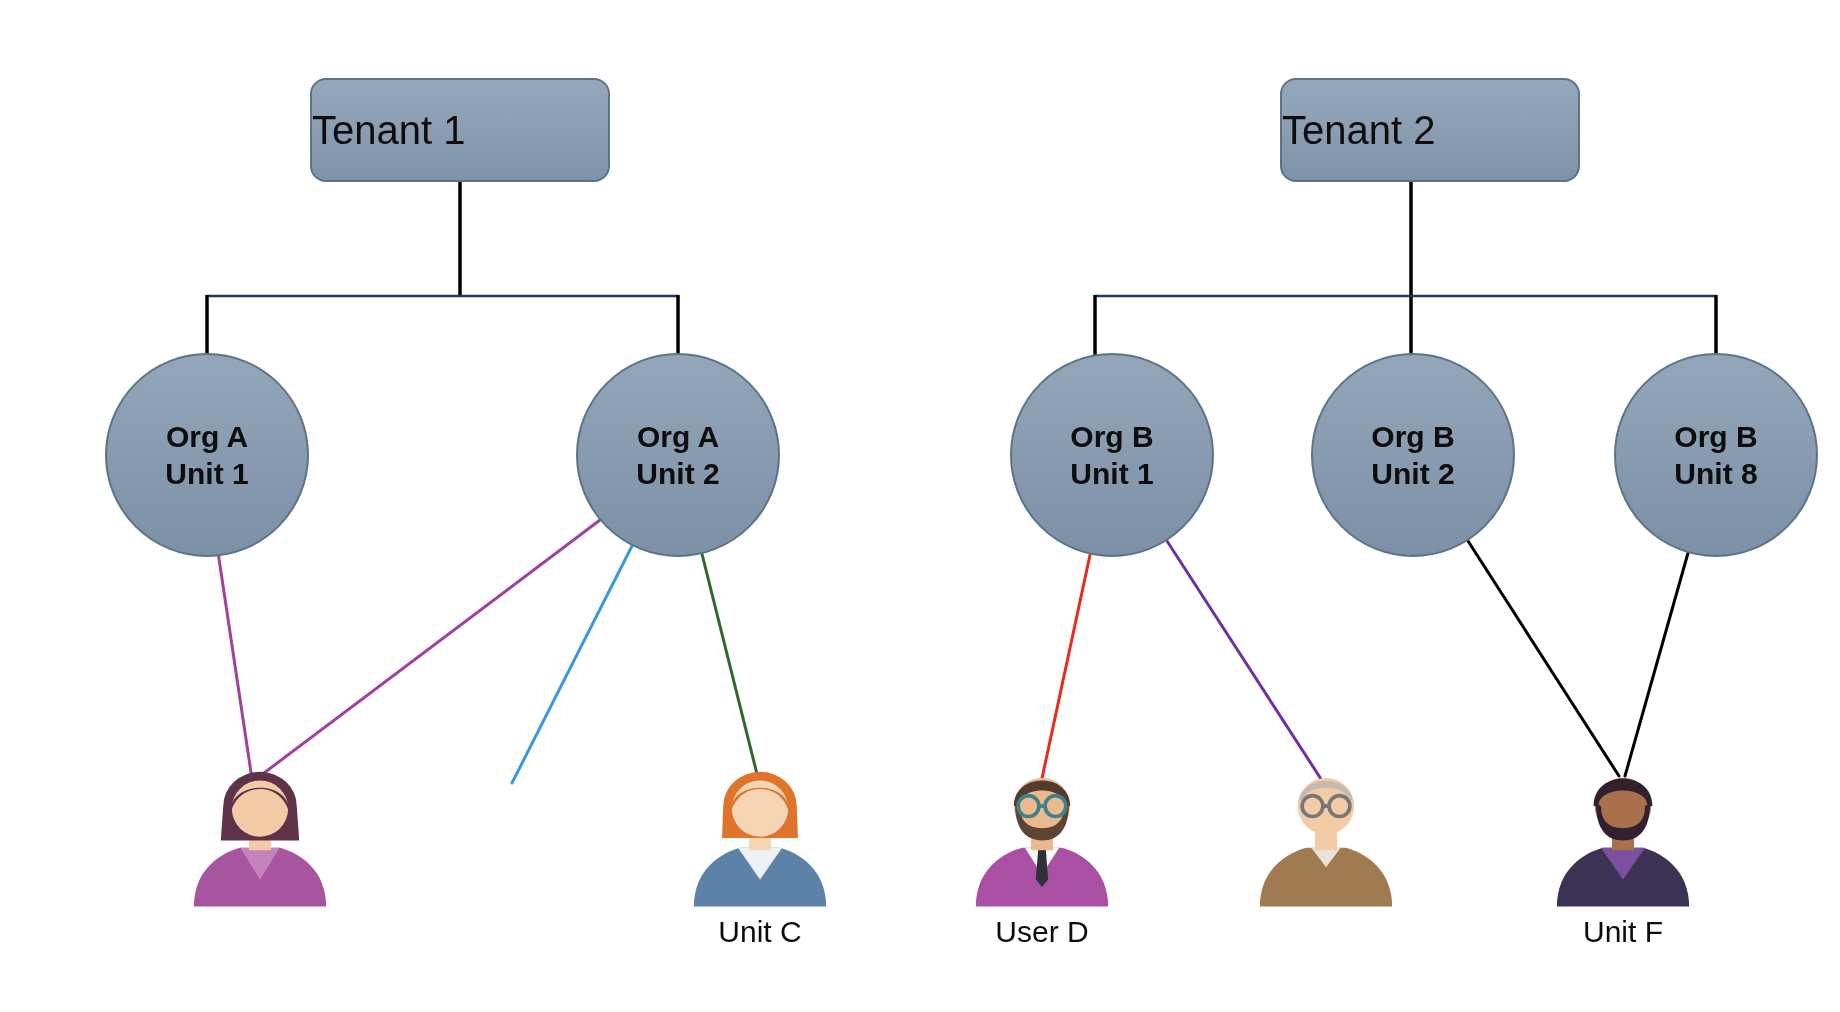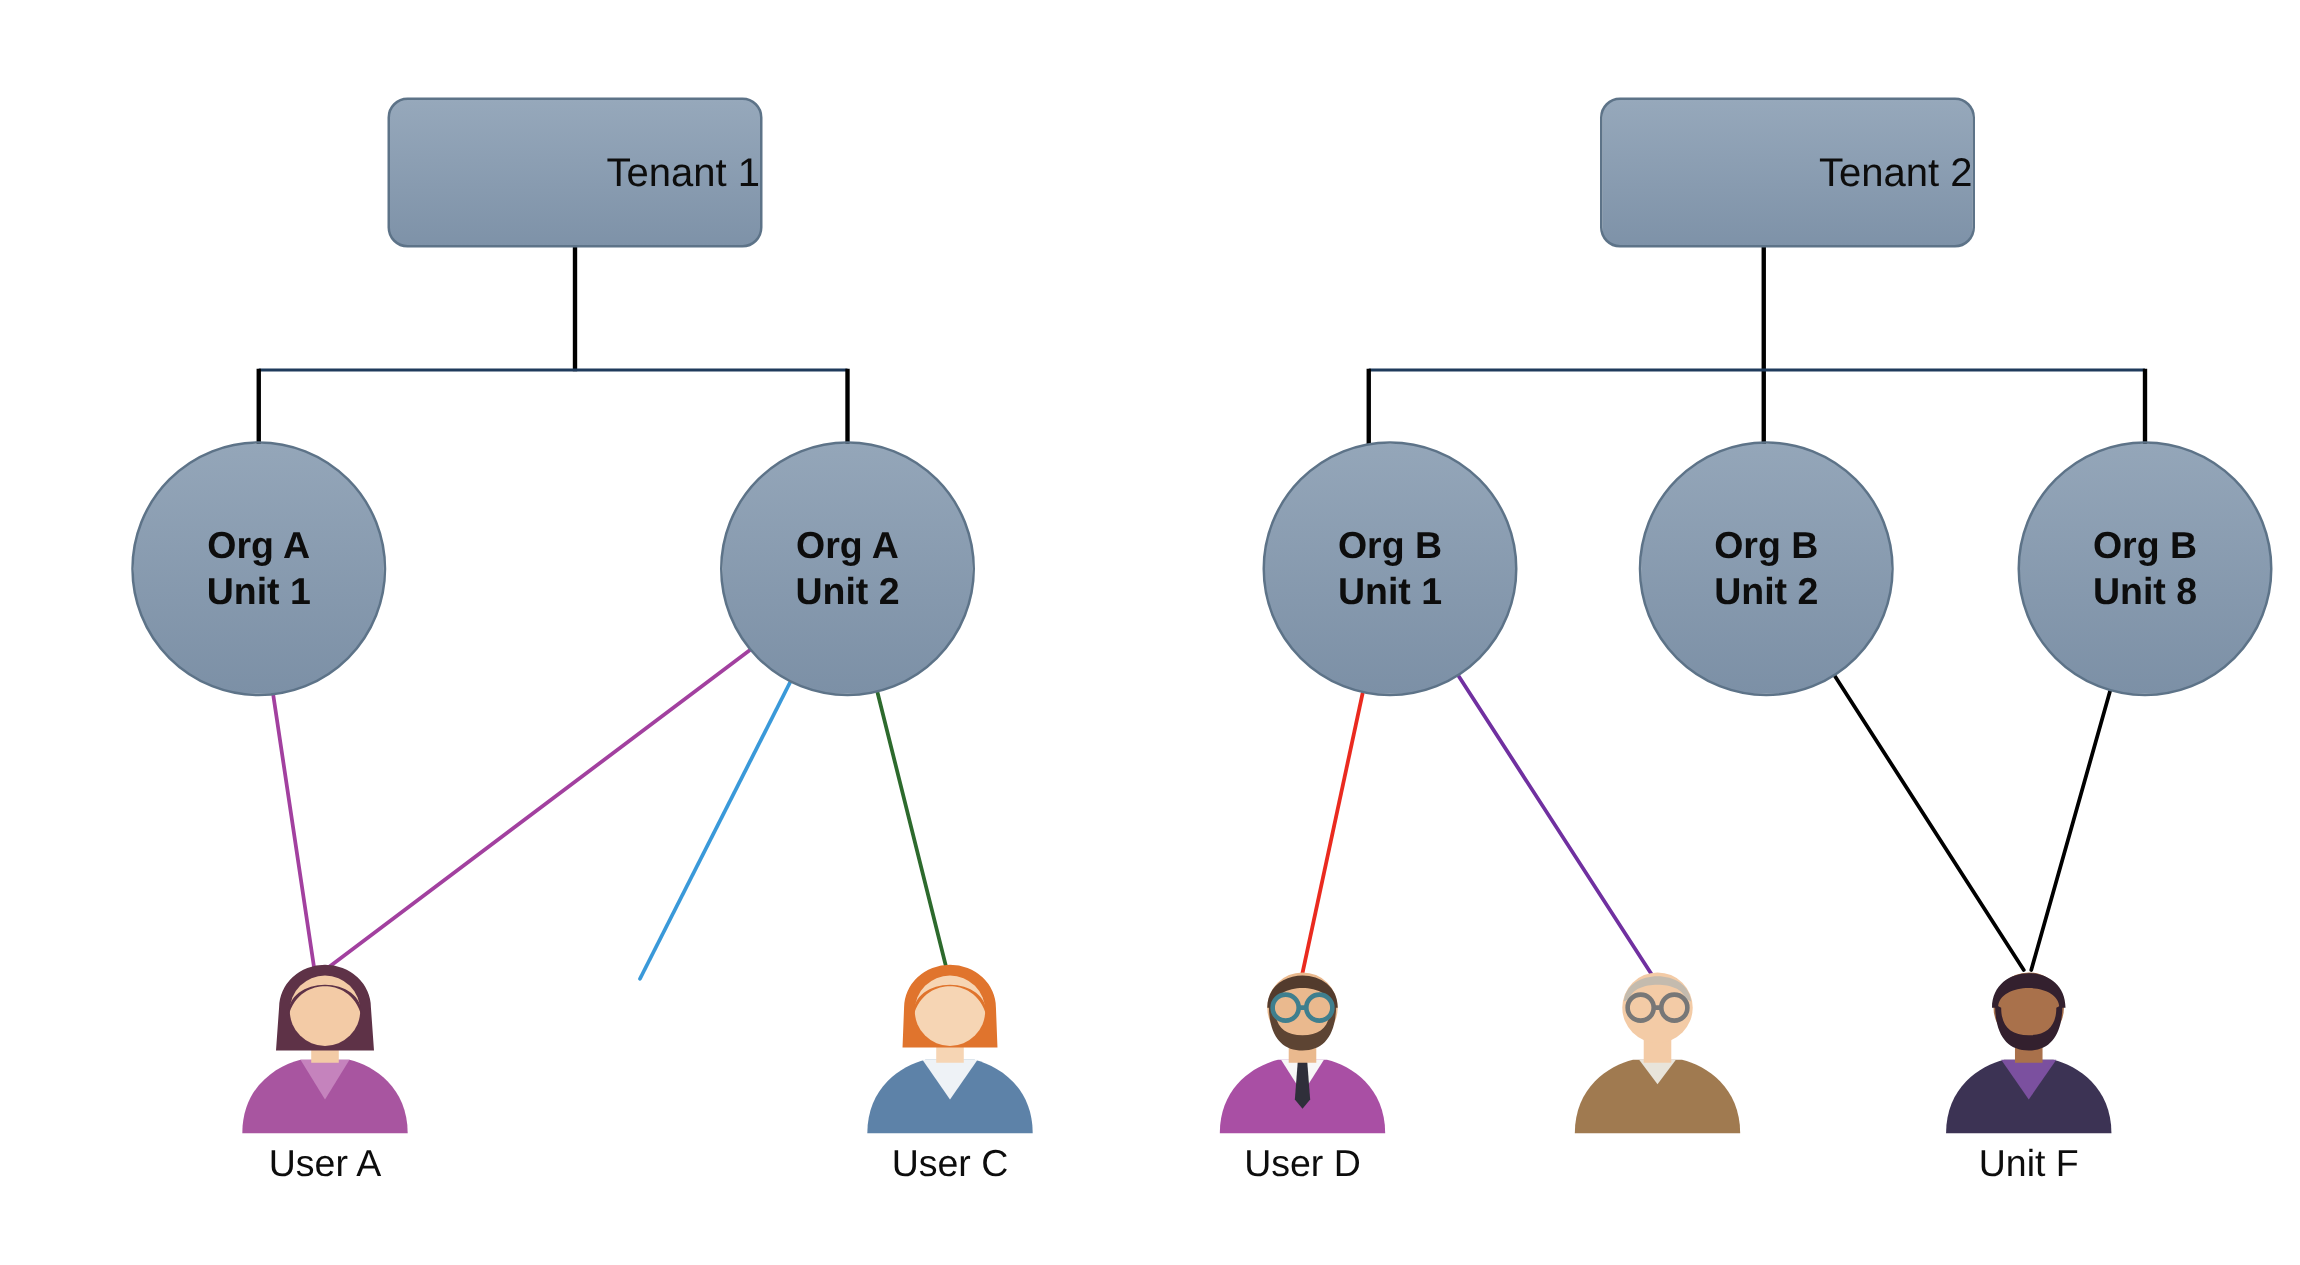--- a/index.html
+++ b/index.html
@@ -15,26 +15,26 @@
   .lines{
     position:absolute;
     left:0; top:0;
     width:1840px; height:1012px;
   }
   .tree-v{stroke:#000000;stroke-width:3.5;}
   .tree-h{stroke:#1f3b5c;stroke-width:2.5;}
   .assign{stroke-width:3;stroke-linecap:round;fill:none;}
   .tenant-box{
     position:absolute;
-    width:300px; height:120px;
+    width:300px; height:104px;
     border-radius:16px;
     background:linear-gradient(180deg,#96a8bb 0%,#7e92a8 100%);
     border:2px solid #5d7388;
-    display:flex; align-items:center; justify-content:flex-end;
-    font-size:32px;
+    display:flex; align-items:center; justify-content:flex-start;
+    font-size:40px;
     box-sizing:border-box;
   }
   .org-circle{
     position:absolute;
     width:204px; height:204px;
     border-radius:50%;
     background:linear-gradient(180deg,#94a6b9 0%,#7c90a6 100%);
     border:2px solid #5d7388;
     display:flex; flex-direction:column; align-items:center; justify-content:center;
     font-size:30px; line-height:1.25;
@@ -115,34 +115,33 @@
 
   <div class="user" style="left:140px">
     <svg class="avatar" viewBox="0 0 140 120">
       <path d="M16 118 C16 88 38 74 54 70 L86 70 C102 74 124 88 124 118 Z" fill="#a855a0"></path>
       <path d="M54 70 L70 96 L86 70 Z" fill="#c583bd"></path>
       <rect x="61" y="50" width="18" height="22" fill="#f3cba6"></rect>
       <path d="M40 36 A30 28 0 0 1 100 36 L102 64 L38 64 Z" fill="#5e3247"></path>
       <circle cx="70" cy="38" r="23" fill="#f3cba6"></circle>
       <path d="M46 42 C44 14 96 14 94 42 C90 26 78 22 70 22 C62 22 50 26 46 42 Z" fill="#5e3247"></path>
     </svg>
-    <div class="user-label">User A</div>
   </div>
 
 
   <div class="user" style="left:640px">
     <svg class="avatar" viewBox="0 0 140 120">
       <path d="M16 118 C16 88 38 74 54 70 L86 70 C102 74 124 88 124 118 Z" fill="#5d82a8"></path>
       <path d="M52 70 L70 96 L88 70 Z" fill="#eef2f6"></path>
       <rect x="61" y="50" width="18" height="22" fill="#f6d5b4"></rect>
       <path d="M40 36 A30 28 0 0 1 100 36 L101 62 L39 62 Z" fill="#e0742d"></path>
       <circle cx="70" cy="38" r="23" fill="#f6d5b4"></circle>
       <path d="M46 42 C44 14 96 14 94 42 C90 26 78 22 70 22 C62 22 50 26 46 42 Z" fill="#e0742d"></path>
     </svg>
-    <div class="user-label">User C</div>
+    <div class="user-label">Unit C</div>
   </div>
 
   <div class="user" style="left:922px">
     <svg class="avatar" viewBox="0 0 140 120">
       <path d="M16 118 C16 88 38 74 54 70 L86 70 C102 74 124 88 124 118 Z" fill="#a94fa4"></path>
       <path d="M56 70 L70 92 L84 70 Z" fill="#f7f7f7"></path>
       <path d="M67 70 L73 70 L75 96 L70 102 L65 96 Z" fill="#2f2f3a"></path>
       <rect x="61" y="50" width="18" height="22" fill="#eab98e"></rect>
       <circle cx="70" cy="36" r="23" fill="#eab98e"></circle>
       <path d="M48 34 C48 54 56 64 70 64 C84 64 92 54 92 34 L88 36 C88 48 82 54 70 54 C58 54 52 48 52 36 Z" fill="#5d4433"></path>

